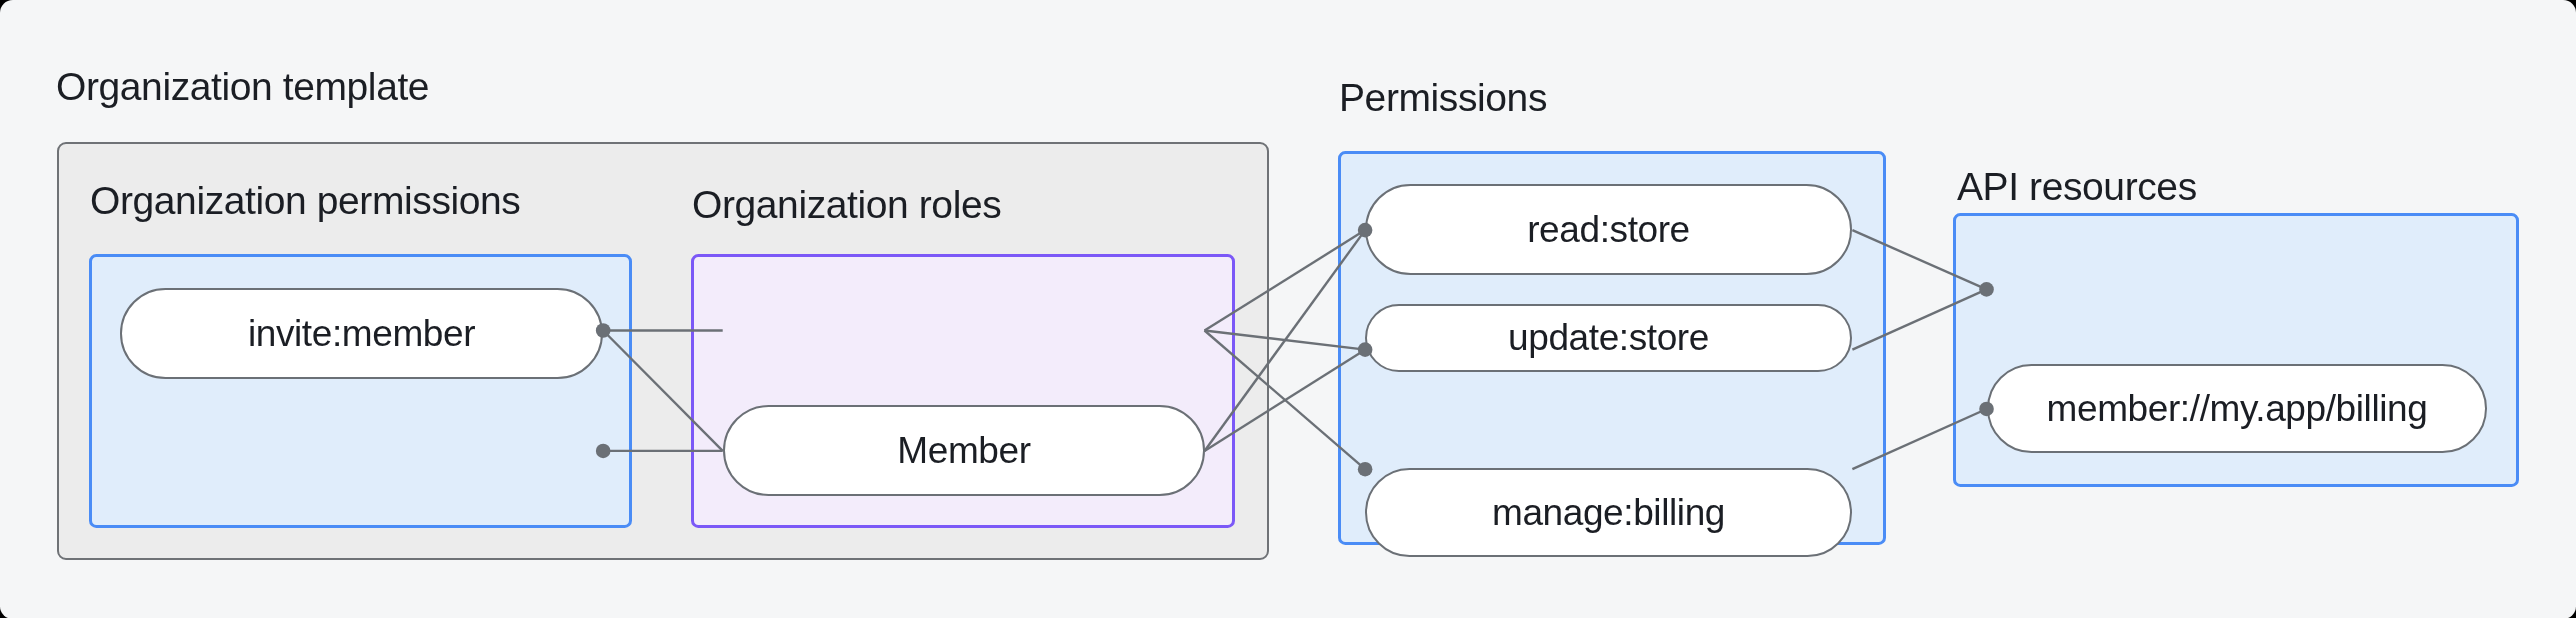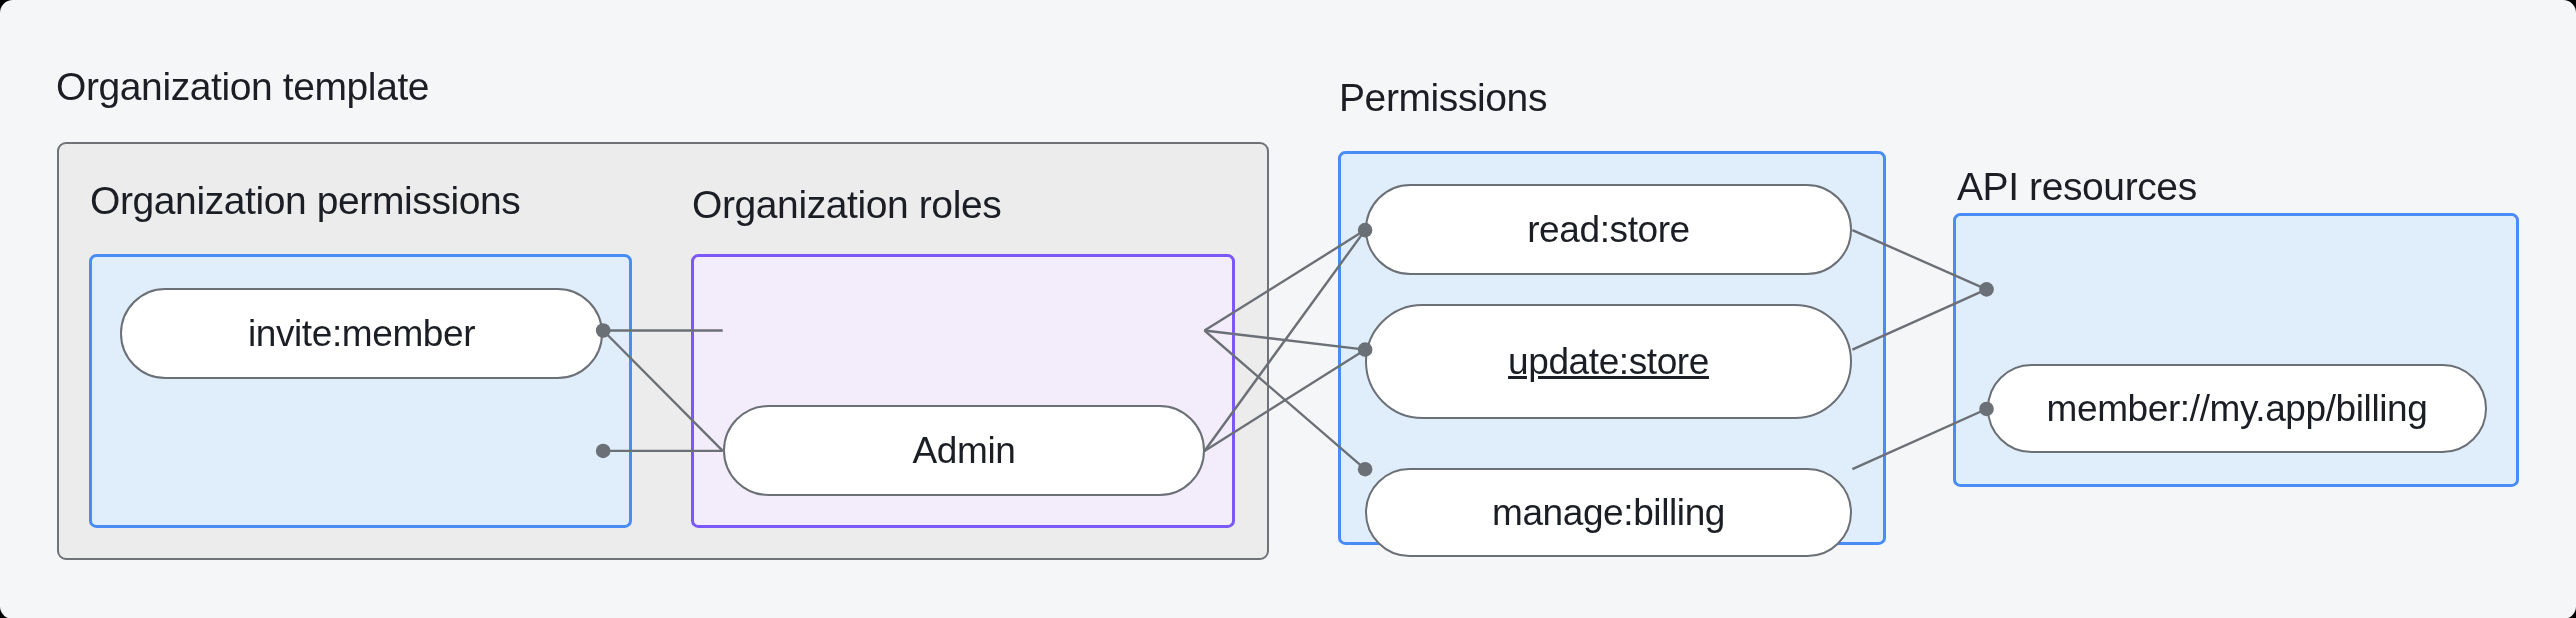--- a/index.html
+++ b/index.html
@@ -75,23 +75,23 @@
   <div class="box blue" style="left: 1338px; top: 151px; width: 548px; height: 394px;"></div>
   <div class="box blue" style="left: 1953px; top: 213px; width: 566px; height: 274px;"></div>
 
   <div class="heading" style="left: 56px; top: 66px;">Organization template</div>
   <div class="heading" style="left: 90px; top: 180px;">Organization permissions</div>
   <div class="heading" style="left: 692px; top: 184px;">Organization roles</div>
   <div class="heading" style="left: 1339px; top: 77px;">Permissions</div>
   <div class="heading" style="left: 1957px; top: 166px;">API resources</div>
 
   <div class="pill" style="left: 120px; top: 288px; width: 483px; height: 91px;">invite:member</div>
-  <div class="pill" style="left: 723px; top: 405px; width: 482px; height: 91px;">Admin</div>
+  <div class="pill" style="left: 723px; top: 405px; width: 482px; height: 91px;">Member</div>
   <div class="pill" style="left: 1365px; top: 184px; width: 487px; height: 91px;">read:store</div>
-  <div class="pill" style="left: 1365px; top: 304px; width: 487px; height: 115px; text-decoration: underline;">update:store</div>
+  <div class="pill" style="left: 1365px; top: 304px; width: 487px; height: 68px;">update:store</div>
   <div class="pill" style="left: 1365px; top: 424px; width: 487px; height: 89px; margin-top: 44px;">manage:billing</div>
   <div class="pill" style="left: 1987px; top: 364px; width: 500px; height: 89px;">member://my.app/billing</div>
 
   <svg class="edge-layer" viewBox="0 0 2823 678" width="2576" height="619" xmlns="http://www.w3.org/2000/svg">
       <line x1="661" y1="362" x2="792" y2="362" stroke="#6b7076" stroke-width="2.6"></line>
       <line x1="661" y1="362" x2="792" y2="494" stroke="#6b7076" stroke-width="2.6"></line>
       <line x1="661" y1="494" x2="792" y2="494" stroke="#6b7076" stroke-width="2.6"></line>
       <line x1="1320" y1="362" x2="1496" y2="252" stroke="#6b7076" stroke-width="2.6"></line>
       <line x1="1320" y1="362" x2="1496" y2="383" stroke="#6b7076" stroke-width="2.6"></line>
       <line x1="1320" y1="362" x2="1496" y2="514" stroke="#6b7076" stroke-width="2.6"></line>

